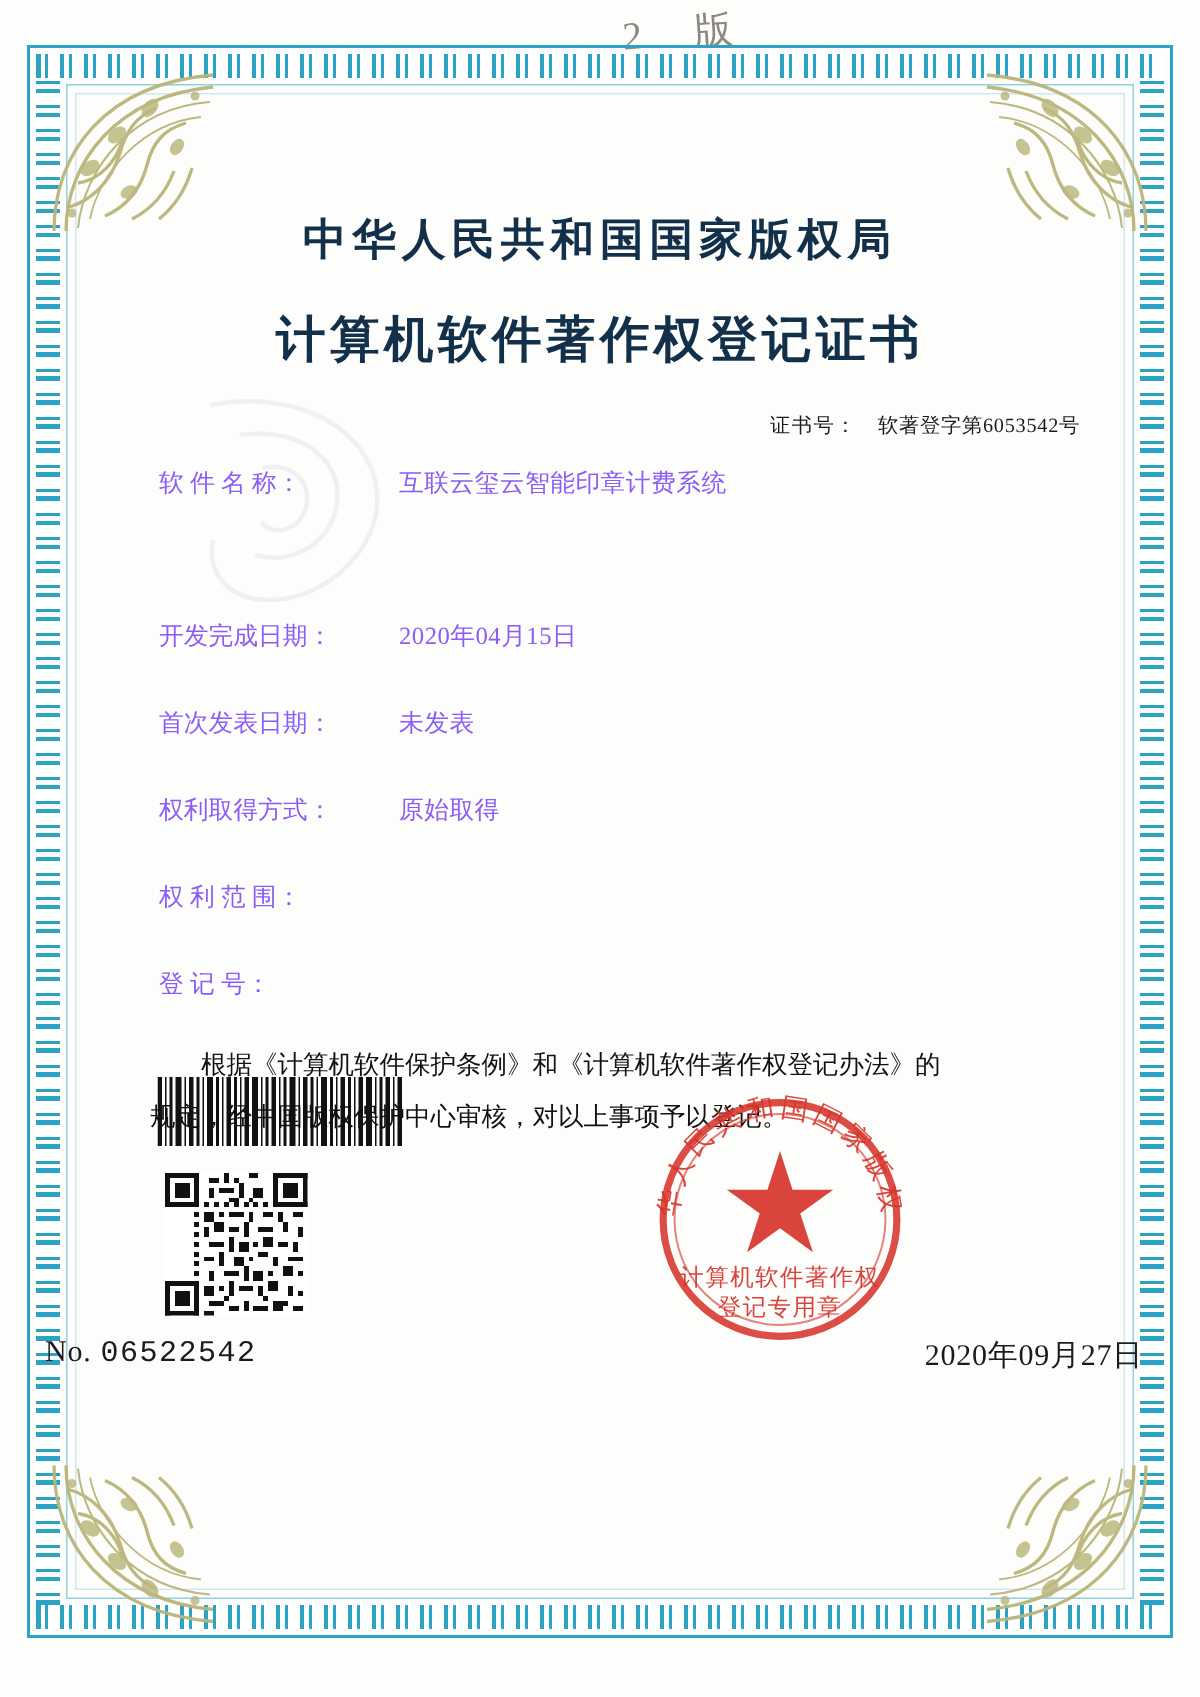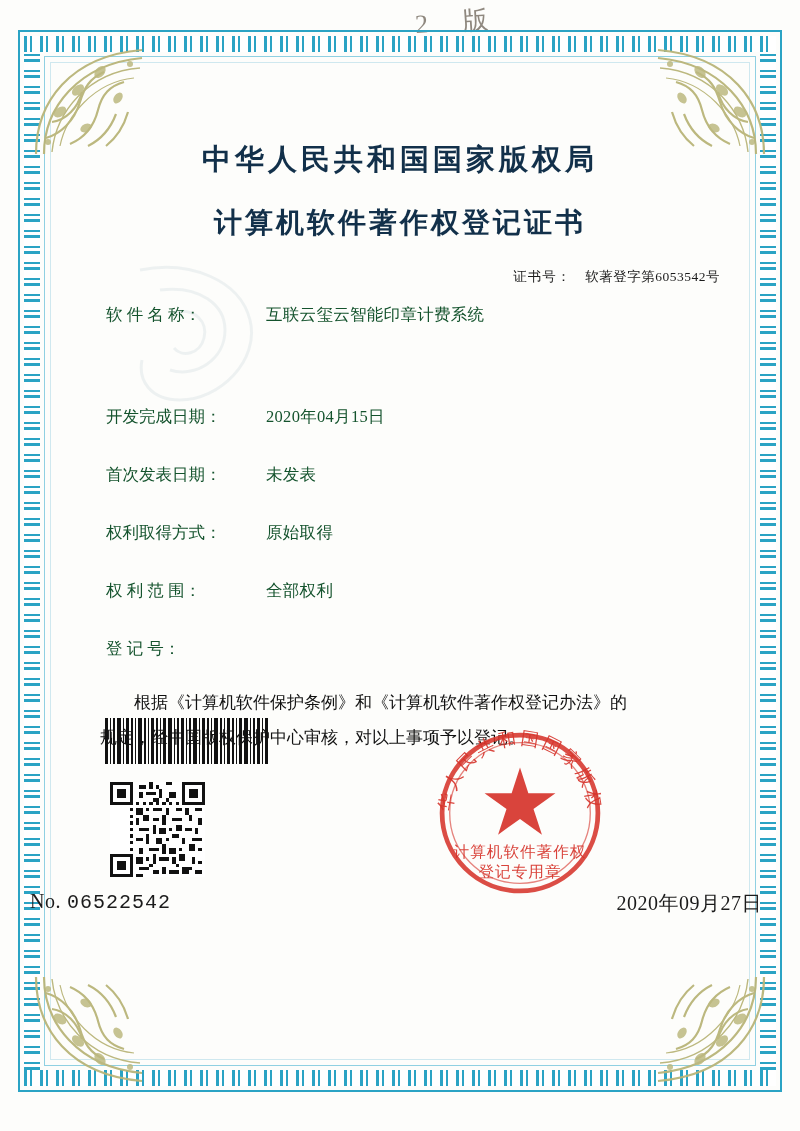--- a/index.html
+++ b/index.html
@@ -123,21 +123,21 @@
     text-align: center;
     font-size: 29px;
     letter-spacing: 4px;
     color: #12304a;
     font-weight: bold;
     margin-top: 50px;
     font-family: "Liberation Serif", "DejaVu Serif", serif;
   }
   .title-sub {
     text-align: center;
-    font-size: 28px;
+    font-size: 33px;
     letter-spacing: 3px;
     color: #12304a;
     font-weight: bold;
     margin-top: 24px;
   }
 
   .cert-no-row {
     margin-top: 26px;
     text-align: right;
     padding-right: 10px;
@@ -150,21 +150,21 @@
 
   .fields {
     margin-top: 18px;
     padding-left: 36px;
   }
   .field-row {
     display: flex;
     align-items: flex-start;
     margin-bottom: 0;
     font-size: 16.5px;
-    color: #14532d;
+    color: #8b5cf6;
   }
   .field-label {
     width: 150px;
     flex: 0 0 150px;
     letter-spacing: 0px;
     display: flex;
     justify-content: space-between;
     white-space: nowrap;
   }
   .field-value {
@@ -386,21 +386,20 @@
 
       <div class="field-row">
         <div class="field-label">权利取得方式：</div>
         <div class="field-value">原始取得</div>
       </div>
 
       <div class="gap-row"></div>
 
       <div class="field-row">
         <div class="field-label">权 利 范 围：</div>
-        <div class="field-value">全部权利</div>
       </div>
 
       <div class="gap-row"></div>
 
       <div class="field-row">
         <div class="field-label">登 记 号：</div>
       </div>
 
     </div>
 

